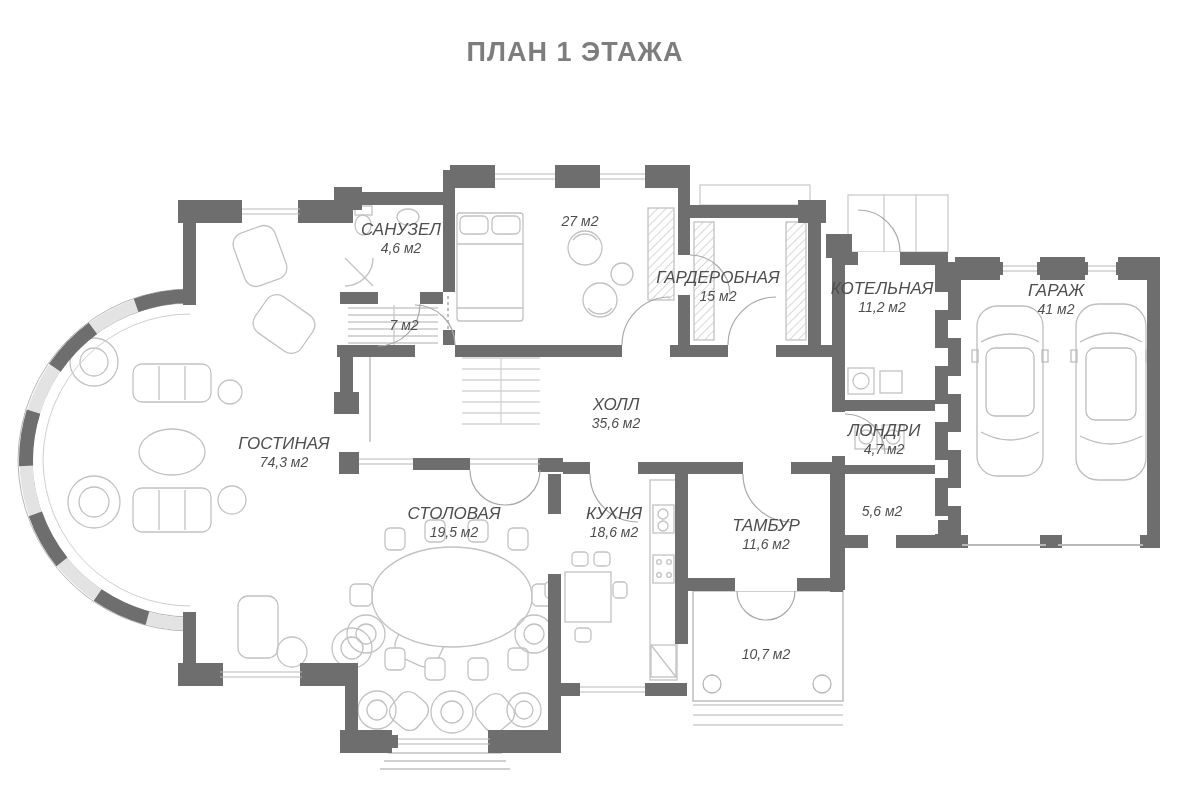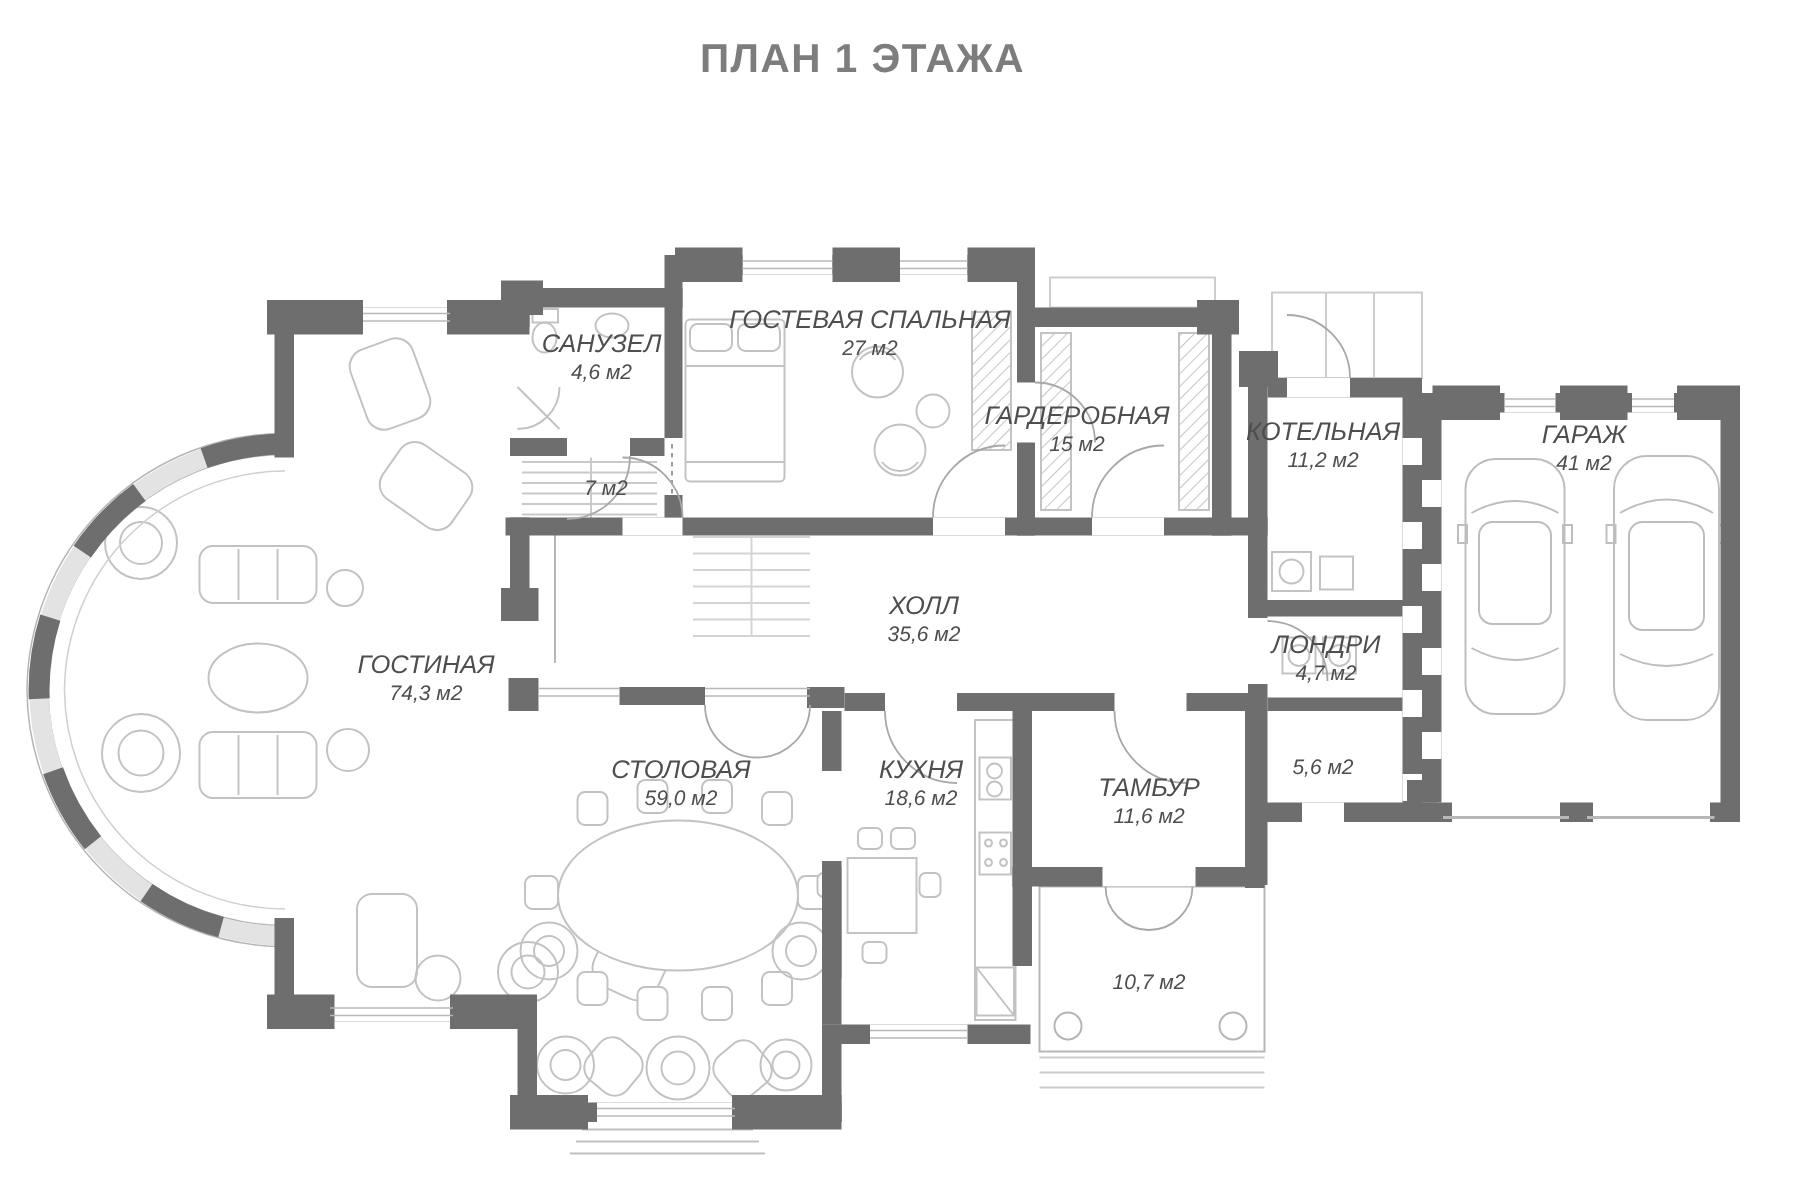--- a/index.html
+++ b/index.html
@@ -1,20 +1,20 @@
 <!DOCTYPE html>
 <html><head>
 <meta charset="utf-8">
 <style>
   html,body{margin:0;padding:0;background:#fff;}
   #stage{position:relative;width:1200px;height:800px;background:#ffffff;overflow:hidden;
          font-family:"Liberation Sans",sans-serif;}
   #plan-title{position:absolute;top:24px;left:0;width:1150px;text-align:center;
 ime    font-style:italic;font-size:27px;font-weight:bold;color:#7d7d7d;letter-spacing:1px;z-index:8;}
-  #plan-title{font-family:"Liberation Sans",sans-serif;}
+  #plan-title{font-family:"Liberation Sans",sans-serif;margin-top:13px;}
   svg.plan{position:absolute;left:0;top:0;z-index:2;}
   .room-label{position:absolute;transform:translate(-50%,-50%);text-align:center;z-index:12;
       font-style:italic;color:#4e4e4e;white-space:nowrap;line-height:1.25;}
   .room-label .rname{font-size:17px;}
   .room-label .rarea{font-size:14px;}
   #watermark{position:absolute;left:248px;top:322px;width:700px;height:175px;z-index:30;
       display:flex;align-items:center;justify-content:center;opacity:.82;pointer-events:none;}
   #watermark .wm-text{font-size:116px;font-weight:bold;letter-spacing:-4px;line-height:1;
       color:rgba(168,168,168,.88);transform:scaleY(1.18);
       text-shadow:-2px -2px 0 rgba(255,255,255,.95), 2px -2px 0 rgba(255,255,255,.55),
@@ -370,21 +370,20 @@
   </svg>
 
   <div class="room-label" style="left:401px;top:238px">
     <div class="rname">САНУЗЕЛ</div>
     <div class="rarea">4,6 м2</div>
   </div>
   <div class="room-label" style="left:404px;top:326px">
     <div class="rarea">7 м2</div>
   </div>
   <div class="room-label" style="left:580px;top:222px">
-    <div class="rname">ГОСТЕВАЯ СПАЛЬНАЯ</div>
     <div class="rarea">27 м2</div>
   </div>
   <div class="room-label" style="left:718px;top:286px">
     <div class="rname">ГАРДЕРОБНАЯ</div>
     <div class="rarea">15 м2</div>
   </div>
   <div class="room-label" style="left:882px;top:297px">
     <div class="rname">КОТЕЛЬНАЯ</div>
     <div class="rarea">11,2 м2</div>
   </div>
@@ -399,21 +398,21 @@
   <div class="room-label" style="left:884px;top:439px">
     <div class="rname">ЛОНДРИ</div>
     <div class="rarea">4,7 м2</div>
   </div>
   <div class="room-label" style="left:284px;top:452px">
     <div class="rname">ГОСТИНАЯ</div>
     <div class="rarea">74,3 м2</div>
   </div>
   <div class="room-label" style="left:454px;top:522px">
     <div class="rname">СТОЛОВАЯ</div>
-    <div class="rarea">59,0 м2</div>
+    <div class="rarea">19,5 м2</div>
   </div>
   <div class="room-label" style="left:614px;top:522px">
     <div class="rname">КУХНЯ</div>
     <div class="rarea">18,6 м2</div>
   </div>
   <div class="room-label" style="left:766px;top:534px">
     <div class="rname">ТАМБУР</div>
     <div class="rarea">11,6 м2</div>
   </div>
   <div class="room-label" style="left:882px;top:512px">

